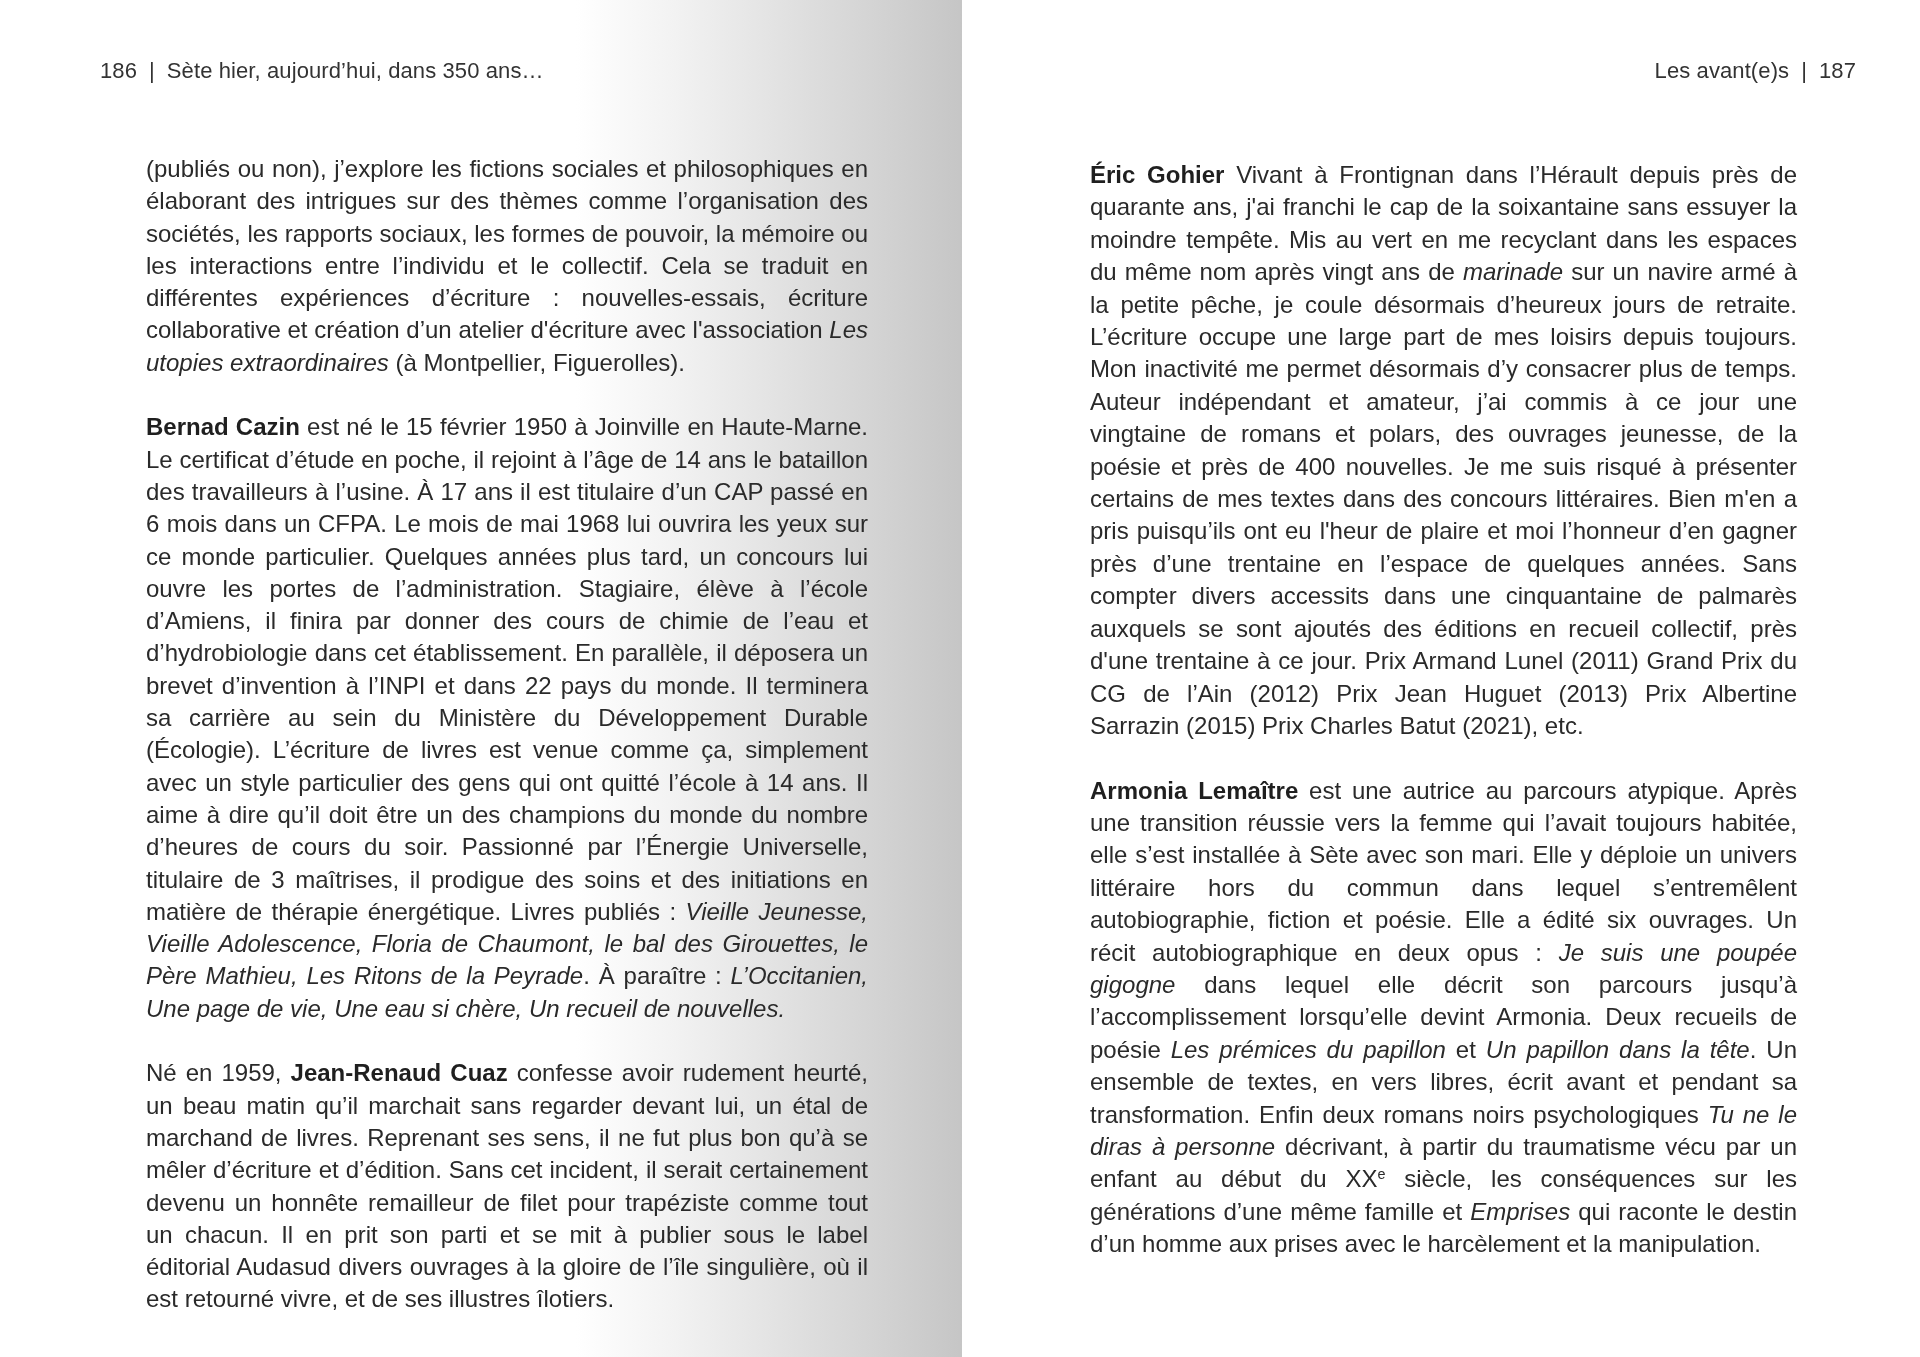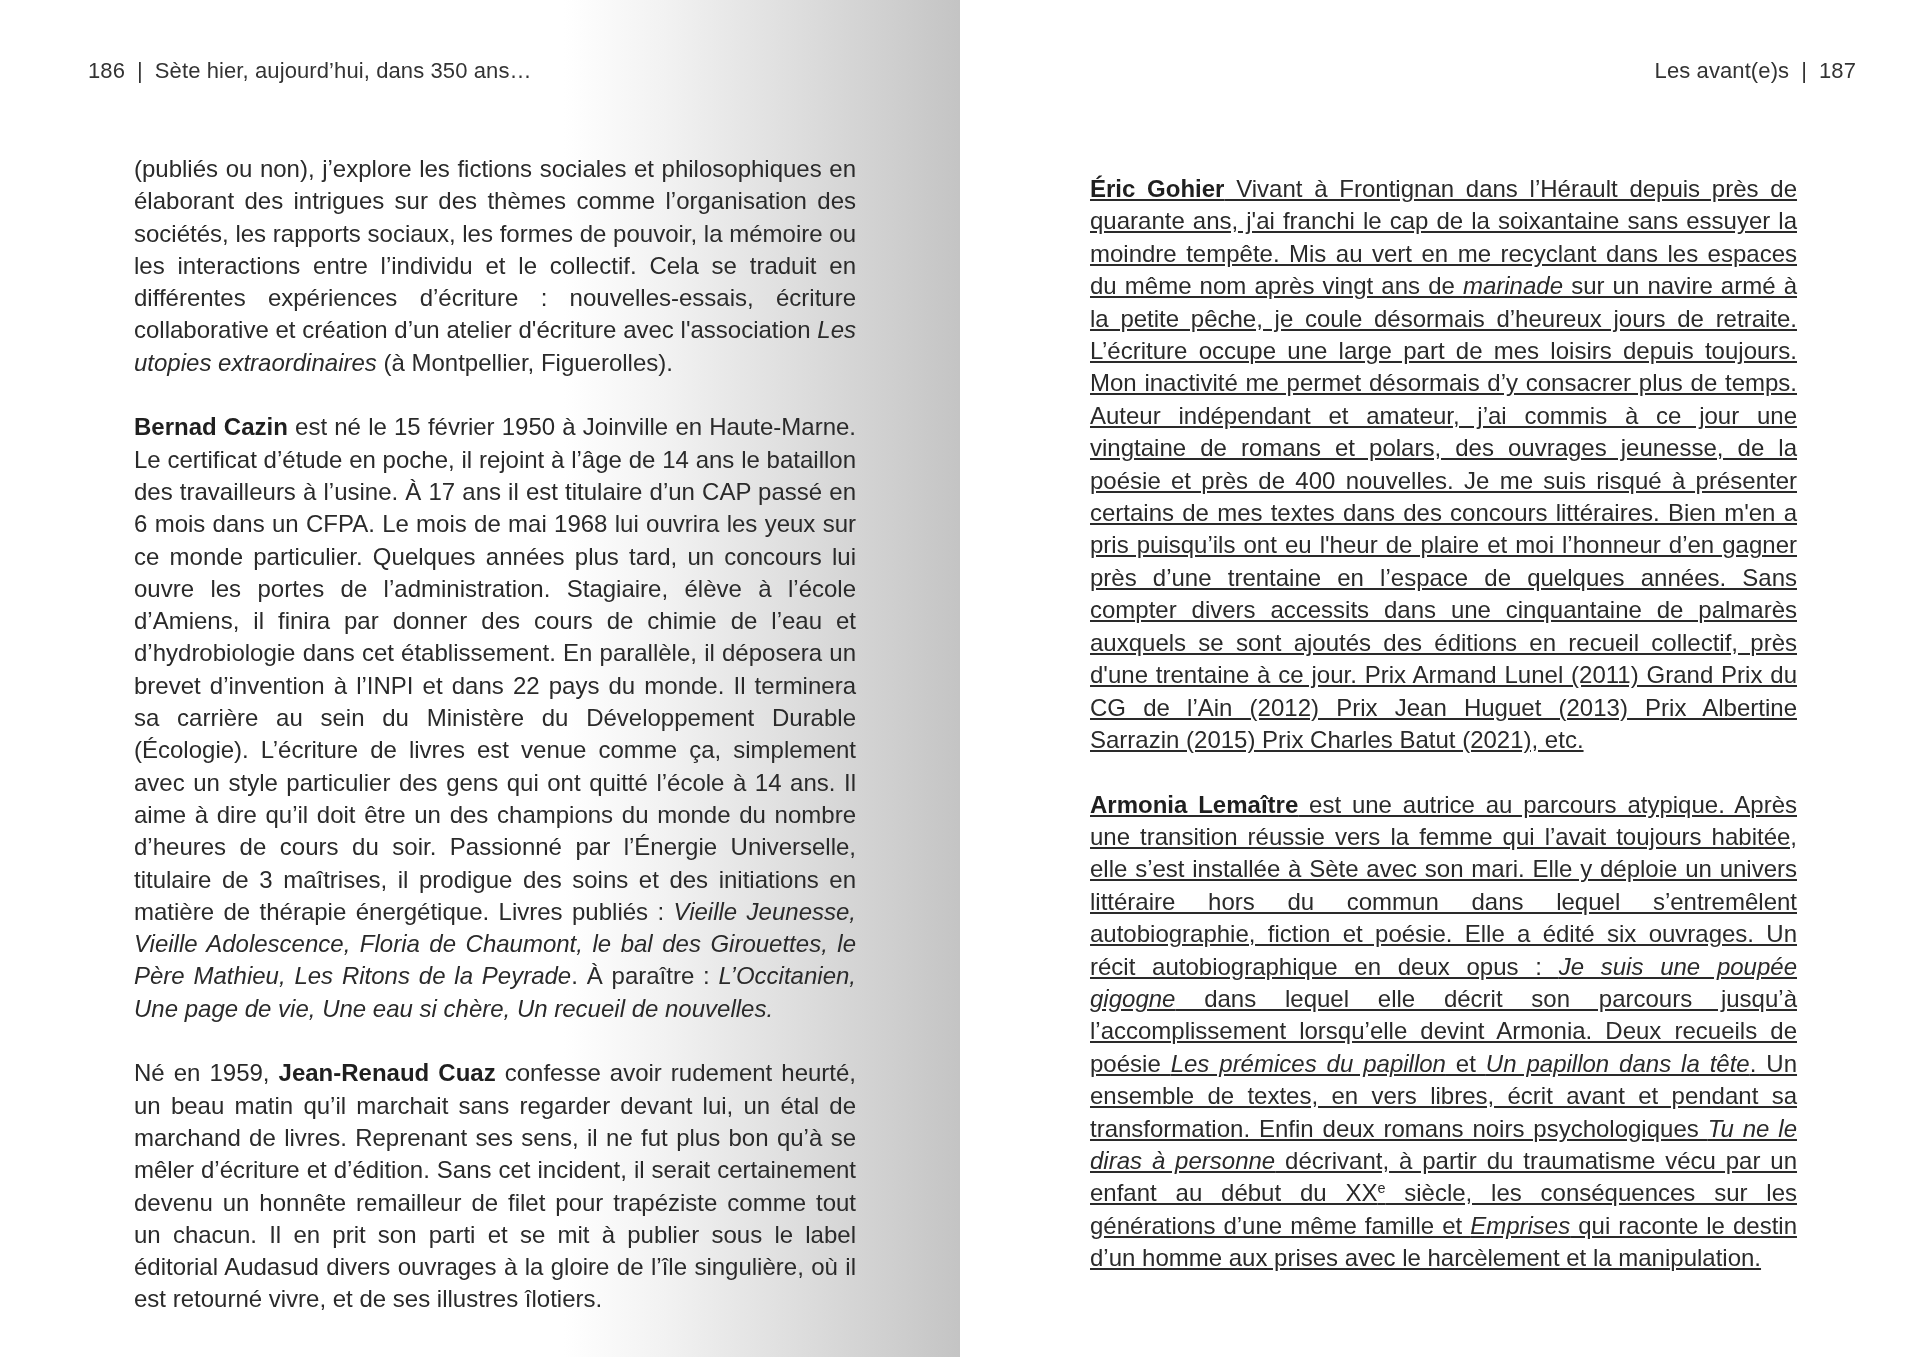--- a/index.html
+++ b/index.html
@@ -6,42 +6,42 @@
   body {
     width: 1920px; height: 1357px; position: relative; overflow: hidden;
     background: #ffffff;
     font-family: "Liberation Sans", "DejaVu Sans", sans-serif;
     color: #2a2a2a;
   }
   .page {
     position: absolute; top: 0; height: 1357px;
   }
   #page-left {
-    left: 4px; width: 956px;
+    left: 16px; width: 956px;
     background: linear-gradient(to right, #ffffff 0px, #ffffff 560px, #f2f2f2 660px, #dedede 790px, #cdcdcd 900px, #c3c3c3 962px);
   }
   #page-right {
     left: 962px; width: 958px; background: #ffffff;
   }
   .running-head {
     position: absolute; top: 58px;
     font-size: 22px; color: #333;
     letter-spacing: 0.1px;
     white-space: nowrap;
   }
   #page-left .running-head { left: 84px; }
   #page-right .running-head { right: 64px; }
   .sep { display: inline-block; margin: 0 12px; }
   .column {
     position: absolute; top: 153px;
     font-size: 24px; line-height: 32.3px;
     text-align: justify; hyphens: none;
   }
   #page-left .column { left: 130px; width: 722px; }
-  #page-right .column { left: 128px; top: 173px; width: 707px; line-height: 32.4px; text-decoration: underline; }
+  #page-right .column { left: 128px; top: 159px; width: 707px; line-height: 32.4px; }
   .para { margin: 0 0 32.3px 0; }
   .para:last-child { margin-bottom: 0; }
   .run-bold { font-weight: bold; color: #1f1f1f; }
   .run-italic { font-style: italic; }
   sup { font-size: 0.6em; vertical-align: 0.55em; line-height: 0; }
 </style>
 </head>
 <body>
 
 <div class="page" id="page-left">

